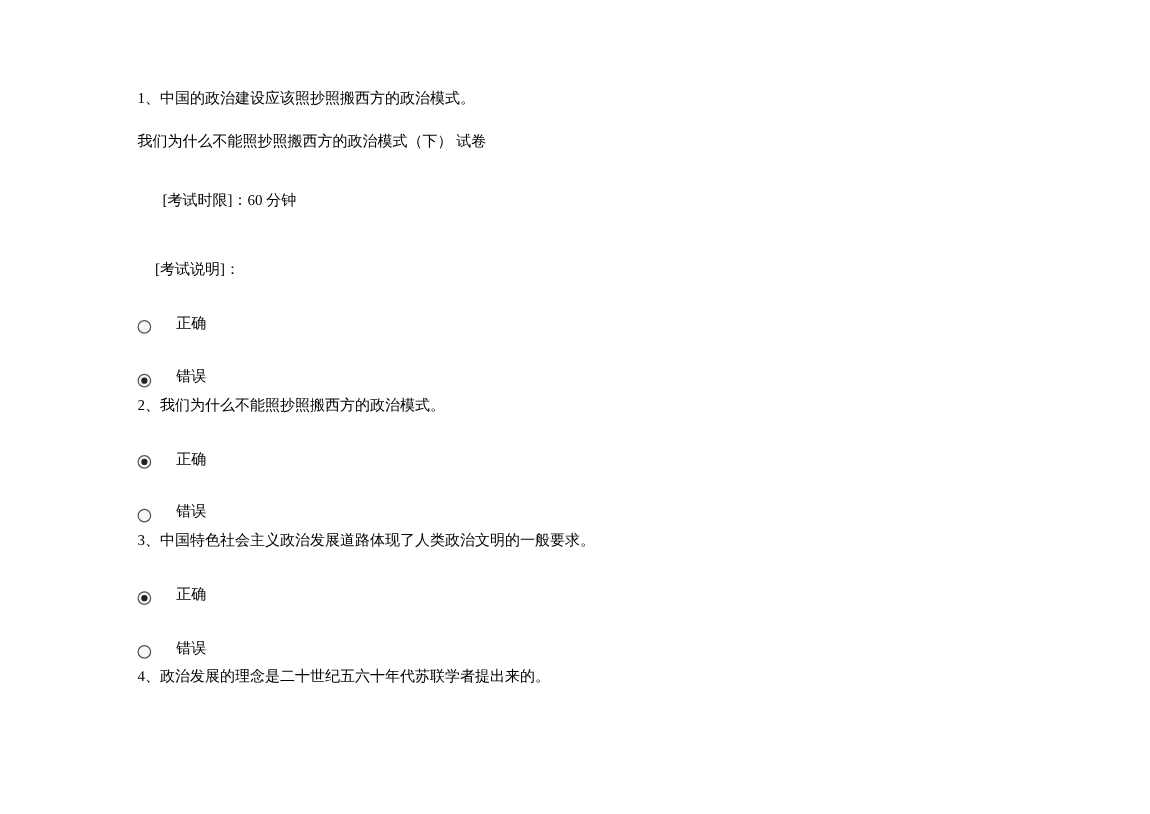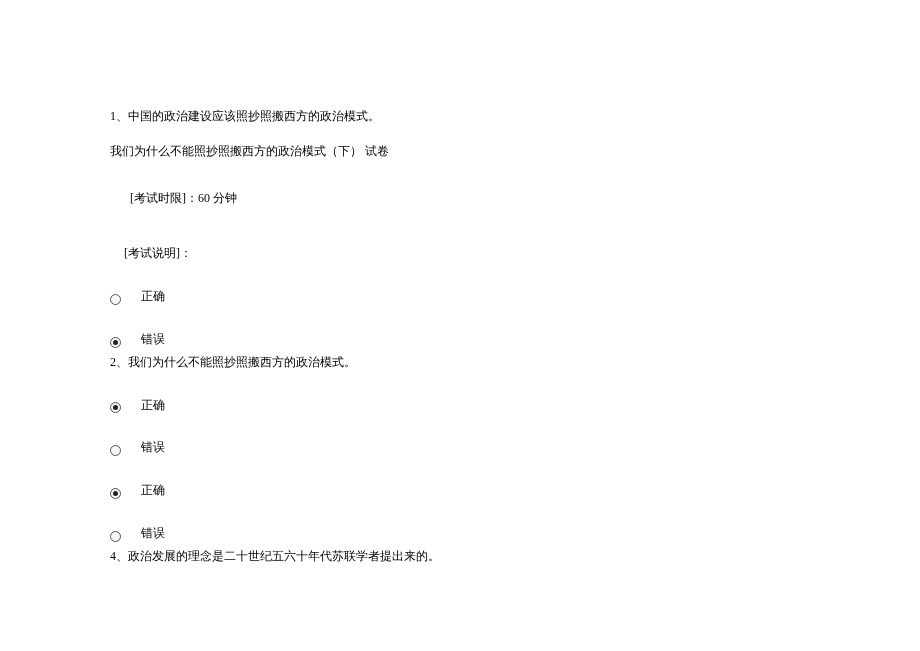--- a/index.html
+++ b/index.html
@@ -10,21 +10,21 @@
     body {
       font-family: "SimSun", "宋体", serif;
       background: #ffffff;
       width: 920px;
       height: 651px;
       font-size: 12px;
       color: #000000;
       padding: 0;
     }
     .page {
-      padding: 108px 110px 0 110px;
+      padding: 70px 110px 0 110px;
     }
     .q-intro {
       margin-bottom: 18px;
     }
     .title-line {
       font-weight: normal;
       margin-bottom: 30px;
     }
     .meta-line {
       margin-left: 20px;
@@ -99,20 +99,23 @@
   </div>
   <div class="option-row">
     <span class="radio selected"></span>
     <span class="option-label">正确</span>
   </div>
   <div class="option-row">
     <span class="radio"></span>
     <span class="option-label">错误</span>
   </div>
 
+  <div class="question-text">
+    <span>3、</span><span>中国特色社会主义政治发展道路体现了人类政治文明的一般要求。</span>
+  </div>
   <div class="option-row">
     <span class="radio selected"></span>
     <span class="option-label">正确</span>
   </div>
   <div class="option-row">
     <span class="radio"></span>
     <span class="option-label">错误</span>
   </div>
 
   <div class="question-text">

